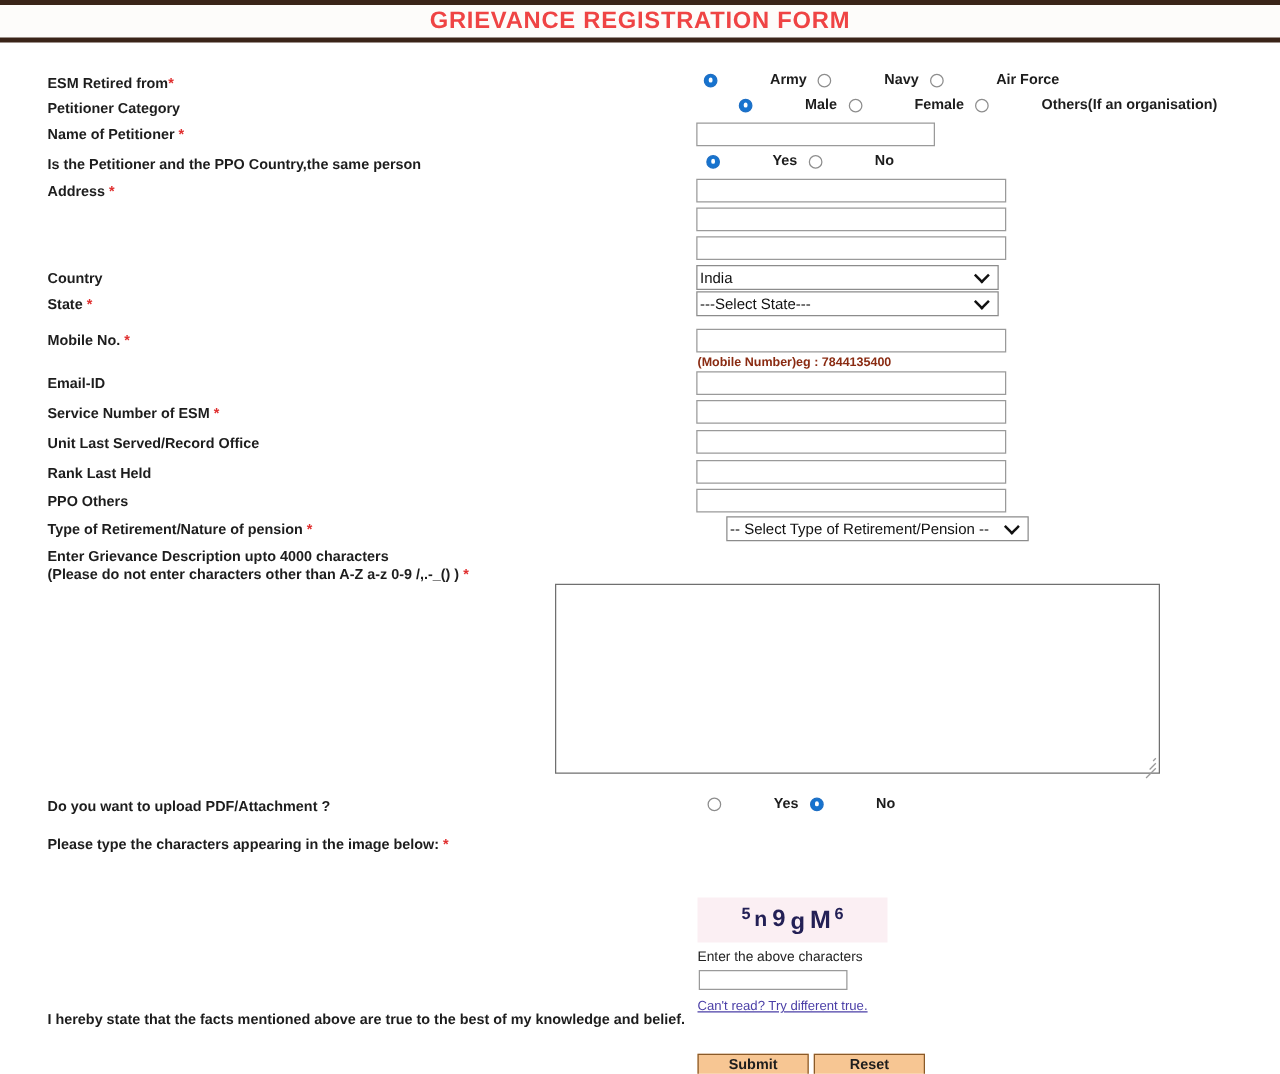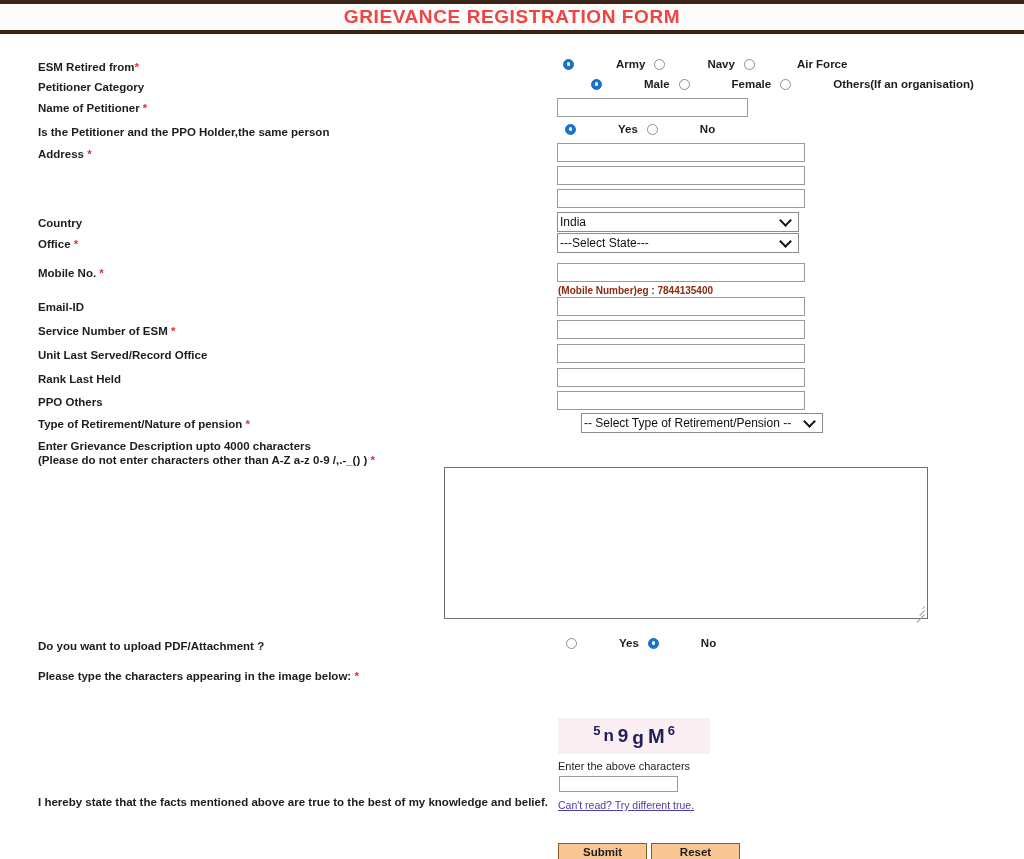--- a/index.html
+++ b/index.html
@@ -251,20 +251,21 @@
   }
 
   
   .declaration {
     position: absolute;
     left: 38px;
     font-size: 11.5px;
     font-weight: bold;
     color: #1d1d1d;
     white-space: nowrap;
+    margin-top: 14px;
   }
 
   
   .btn {
     position: absolute;
     box-sizing: border-box;
     height: 19px;
     background: #f7c693;
     border: 1px solid #8a5a28;
     font-family: "Liberation Sans", sans-serif;
@@ -327,21 +328,21 @@
   <div class="row" style="top:63px;">
     <div class="label">
       <span>Name of Petitioner</span> <span class="req">*</span>
     </div>
     <div class="field" style="left:557px; top:-3px;">
       <input class="txt" type="text" style="width: 191px;" value="">
     </div>
   </div>
 
   <div class="row" style="top:87px;">
-    <div class="label">Is the Petitioner and the PPO Holder,the same person</div>
+    <div class="label">Is the Petitioner and the PPO Country,the same person</div>
     <div class="radio-group" style="left:565px; top:-2px;">
       <label class="radio-opt">
         <span class="rb on"></span>
         <span class="rlabel">Yes</span>
       </label>
       <label class="radio-opt">
         <span class="rb"></span>
         <span class="rlabel">No</span>
       </label>
     </div>
@@ -369,21 +370,21 @@
         <select class="sel" style="width:242px;">
           <option>India</option>
         </select>
         <span class="chev"></span>
       </span>
     </div>
   </div>
 
   <div class="row" style="top:199px;">
     <div class="label">
-      <span>Office</span> <span class="req">*</span>
+      <span>State</span> <span class="req">*</span>
     </div>
     <div class="field" style="left:557px; top:-4px;">
       <span class="select-wrap">
         <select class="sel" style="width:242px;">
           <option>---Select State---</option>
         </select>
         <span class="chev"></span>
       </span>
     </div>
   </div>

